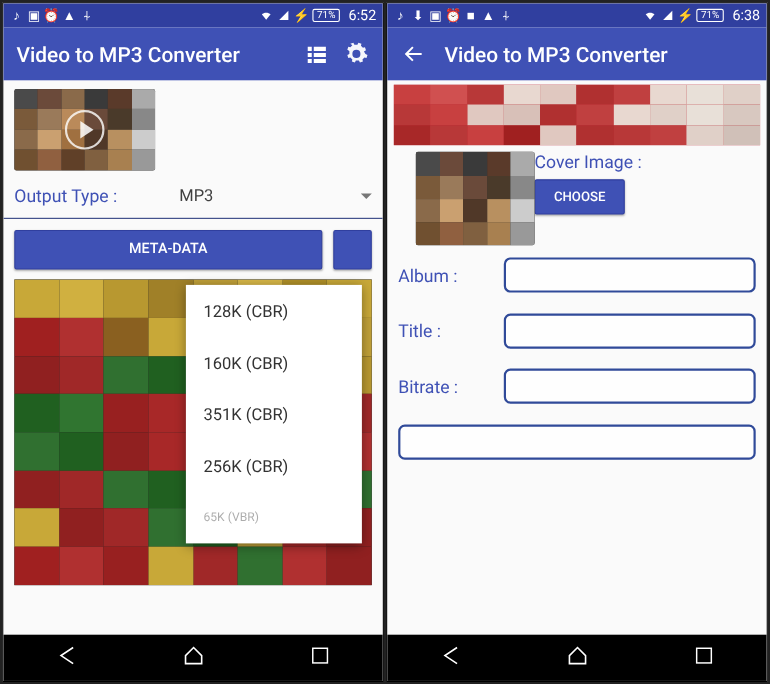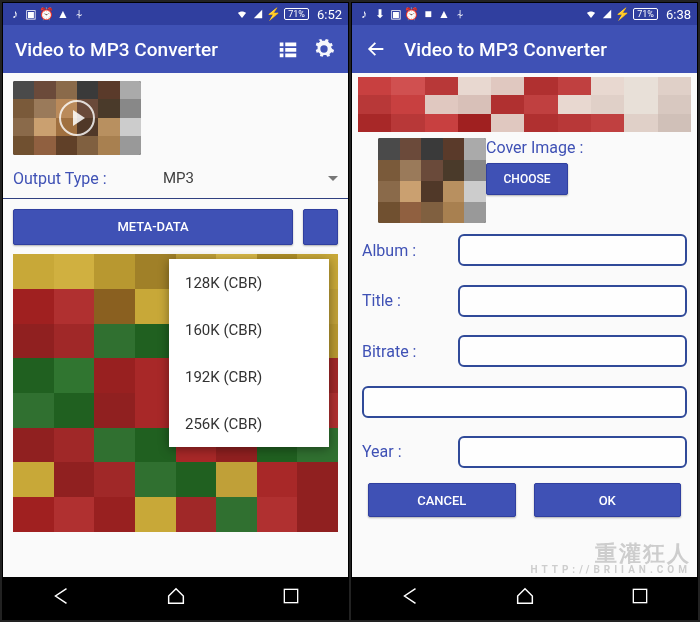--- a/index.html
+++ b/index.html
@@ -228,22 +228,23 @@
           <div style="background:#a02828"></div>
           <div style="background:#307030"></div>
           <div style="background:#b03030"></div>
           <div style="background:#902020"></div>
       </div>
     </div>
 
     <div class="dropdown">
       <div class="opt">128K (CBR)</div>
       <div class="opt">160K (CBR)</div>
-      <div class="opt">192K (CBR)</div>
+      <div class="opt">351K (CBR)</div>
       <div class="opt">256K (CBR)</div>
+      <div class="opt" style="opacity:0.4;font-size:11px">65K (VBR)</div>
     </div>
   </div>
 
   <div class="navbar">
     <span><svg width="22" height="22" viewBox="0 0 24 24">
           <path d="M18 4 L6 12 L18 20"></path>
         </svg></span>
     <span><svg width="22" height="22" viewBox="0 0 24 24">
           <path d="M4 12 L12 4 L20 12 L20 20 L4 20 Z"></path>
         </svg></span>
@@ -365,35 +366,23 @@
       <span class="lbl">Title :</span>
       <div class="inp"></div>
     </div>
     <div class="formrow">
       <span class="lbl">Bitrate :</span>
       <div class="inp"></div>
     </div>
     <div class="formrow">
       <div class="inp"></div>
     </div>
-    <div class="formrow">
-      <span class="lbl">Year :</span>
-      <div class="inp"></div>
-    </div>
-
-    <div class="dlgbtns">
-      <div class="btn">CANCEL</div>
-      <div class="btn">OK</div>
-    </div>
-  </div>
-
-  <div class="watermark">
-    <span>重灌狂人</span>
-    <span class="sub">HTTP://BRIIAN.COM</span>
-  </div>
+
+  </div>
+
 
   <div class="navbar">
     <span><svg width="22" height="22" viewBox="0 0 24 24">
           <path d="M18 4 L6 12 L18 20"></path>
         </svg></span>
     <span><svg width="22" height="22" viewBox="0 0 24 24">
           <path d="M4 12 L12 4 L20 12 L20 20 L4 20 Z"></path>
         </svg></span>
     <span><svg width="20" height="20" viewBox="0 0 24 24">
           <rect x="4" y="4" width="16" height="16"></rect>

